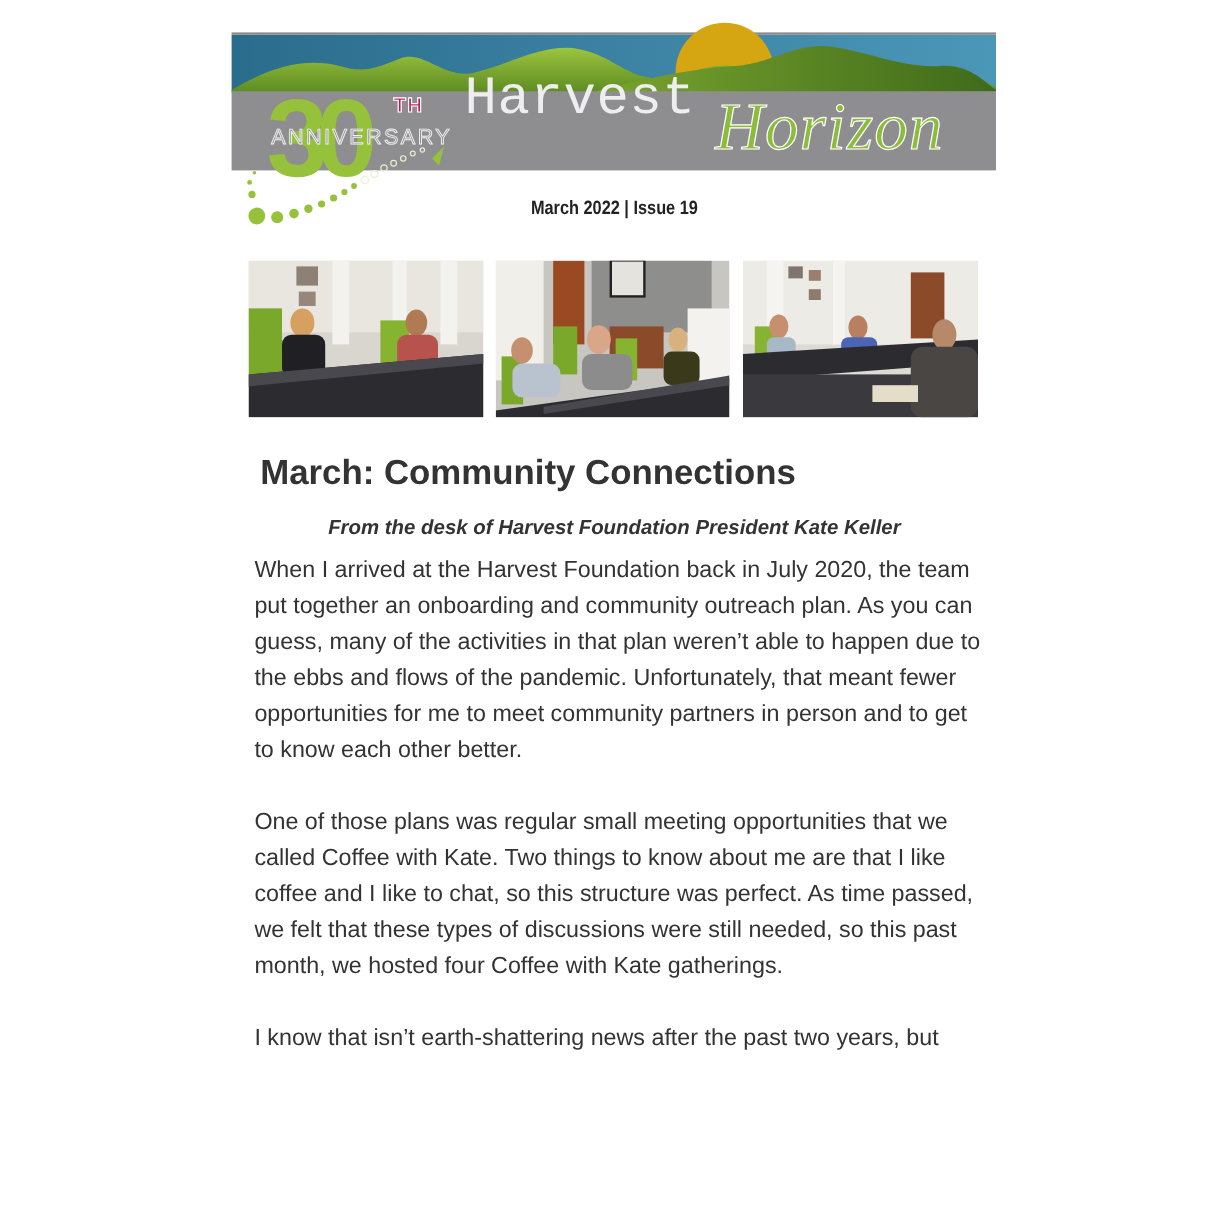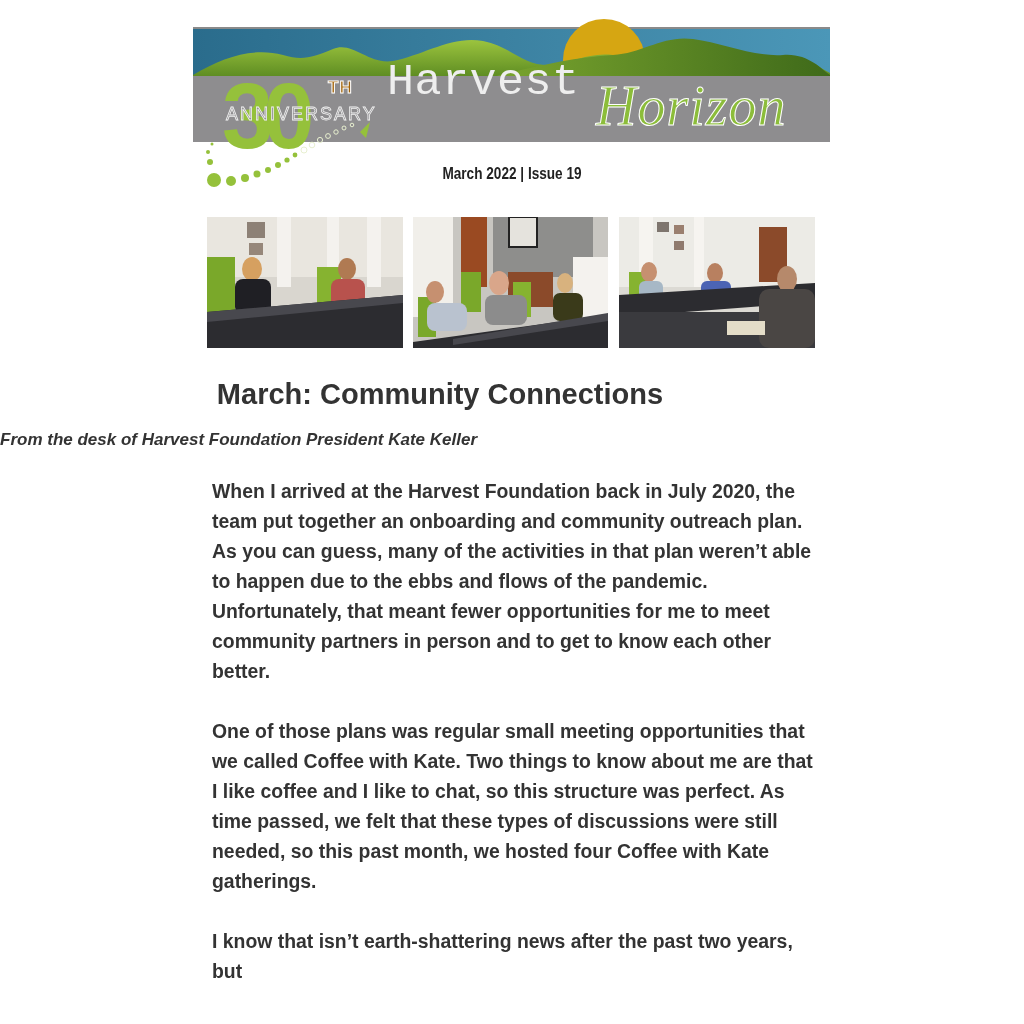--- a/index.html
+++ b/index.html
@@ -8,37 +8,37 @@
   .banner { position: absolute; left: 193px; top: 27px; width: 637px; height: 115px; }
   .sky { position: absolute; left: 0; top: 0; width: 637px; height: 50px; background: linear-gradient(90deg, #2a6c8c 0%, #3f86a6 60%, #4b97b8 100%); border-top: 2px solid #8a8a8a; box-sizing: border-box; }
   .sun { position: absolute; left: 370px; top: -8px; width: 82px; height: 82px; border-radius: 50%; background: #d6a612; }
   .hills { position: absolute; left: 0; top: 0; width: 637px; height: 50px; }
   .grayband { position: absolute; left: 0; top: 49px; width: 637px; height: 66px; background: #8e8d8f; }
 
   .harvest-word { position: absolute; left: 387px; top: 60px; font-family: Liberation Mono, monospace; font-size: 45px; color: #eeeeee; letter-spacing: 0.5px; line-height: 1; }
   .horizon-word { position: absolute; left: 596px; top: 78px; font-family: "Liberation Serif", serif; font-style: italic; font-size: 56px; color: #8cbd3a; line-height: 1; -webkit-text-stroke: 1px #ffffff; letter-spacing: 1px; }
 
   .twenty { position: absolute; left: 222px; top: 70px; font-family: "Liberation Sans", sans-serif; font-weight: bold; font-size: 92px; color: #95c13b; line-height: 1; letter-spacing: -10px; }
-  .th { position: absolute; left: 328px; top: 78px; font-family: "Liberation Sans", sans-serif; font-weight: bold; font-size: 17px; color: #a16207; -webkit-text-stroke: 1px #ffffff; letter-spacing: 1px; }
+  .th { position: absolute; left: 328px; top: 78px; font-family: "Liberation Sans", sans-serif; font-weight: bold; font-size: 17px; color: #be185d; -webkit-text-stroke: 1px #ffffff; letter-spacing: 1px; }
   .anniv { position: absolute; left: 226px; top: 104px; font-family: "Liberation Sans", sans-serif; font-size: 18px; color: #8e8d8f; -webkit-text-stroke: 0.8px #f0f0f0; letter-spacing: 2px; }
   .dots { position: absolute; left: 200px; top: 100px; width: 200px; height: 95px; }
 
   .issue { position: absolute; left: 0; width: 1024px; top: 165px; text-align: center; font-family: "Liberation Sans Narrow", "Liberation Sans", sans-serif; font-weight: bold; font-size: 16px; color: #222222; transform: scaleX(0.85); }
 
   .photos { position: absolute; top: 217px; left: 207px; width: 608px; height: 131px; }
   .photo { position: absolute; top: 0; width: 196px; height: 131px; overflow: hidden; }
   .photo1 { left: 0; }
   .photo2 { left: 206px; width: 195px; }
   .photo3 { left: 412px; }
 
   .title { position: absolute; top: 378px; left: 0; width: 880px; text-align: center; font-weight: bold; font-size: 29px; color: #333333; }
-  .subtitle { position: absolute; top: 430px; left: 0; width: 1024px; text-align: left; font-weight: bold; font-style: italic; font-size: 17px; color: #333333; }
+  .subtitle { position: absolute; top: 430px; left: 0; width: 1024px; text-align: center; font-weight: bold; font-style: italic; font-size: 17px; color: #333333; }
 
   .body { position: absolute; left: 212px; top: 460px; width: 610px; font-size: 19.4px; line-height: 30px; color: #333333; }
-  .body p { margin: 16px 0 30px 0; font-weight: bold; }
+  .body p { margin: 0 0 30px 0; }
 </style>
 </head>
 <body>
 
 <div class="banner">
   <div class="sky"></div>
   <div class="sun"></div>
   <svg class="hills" viewBox="0 0 637 50" preserveAspectRatio="none">
     <defs>
       <linearGradient id="hillg" x1="0" y1="0" x2="0" y2="1">

